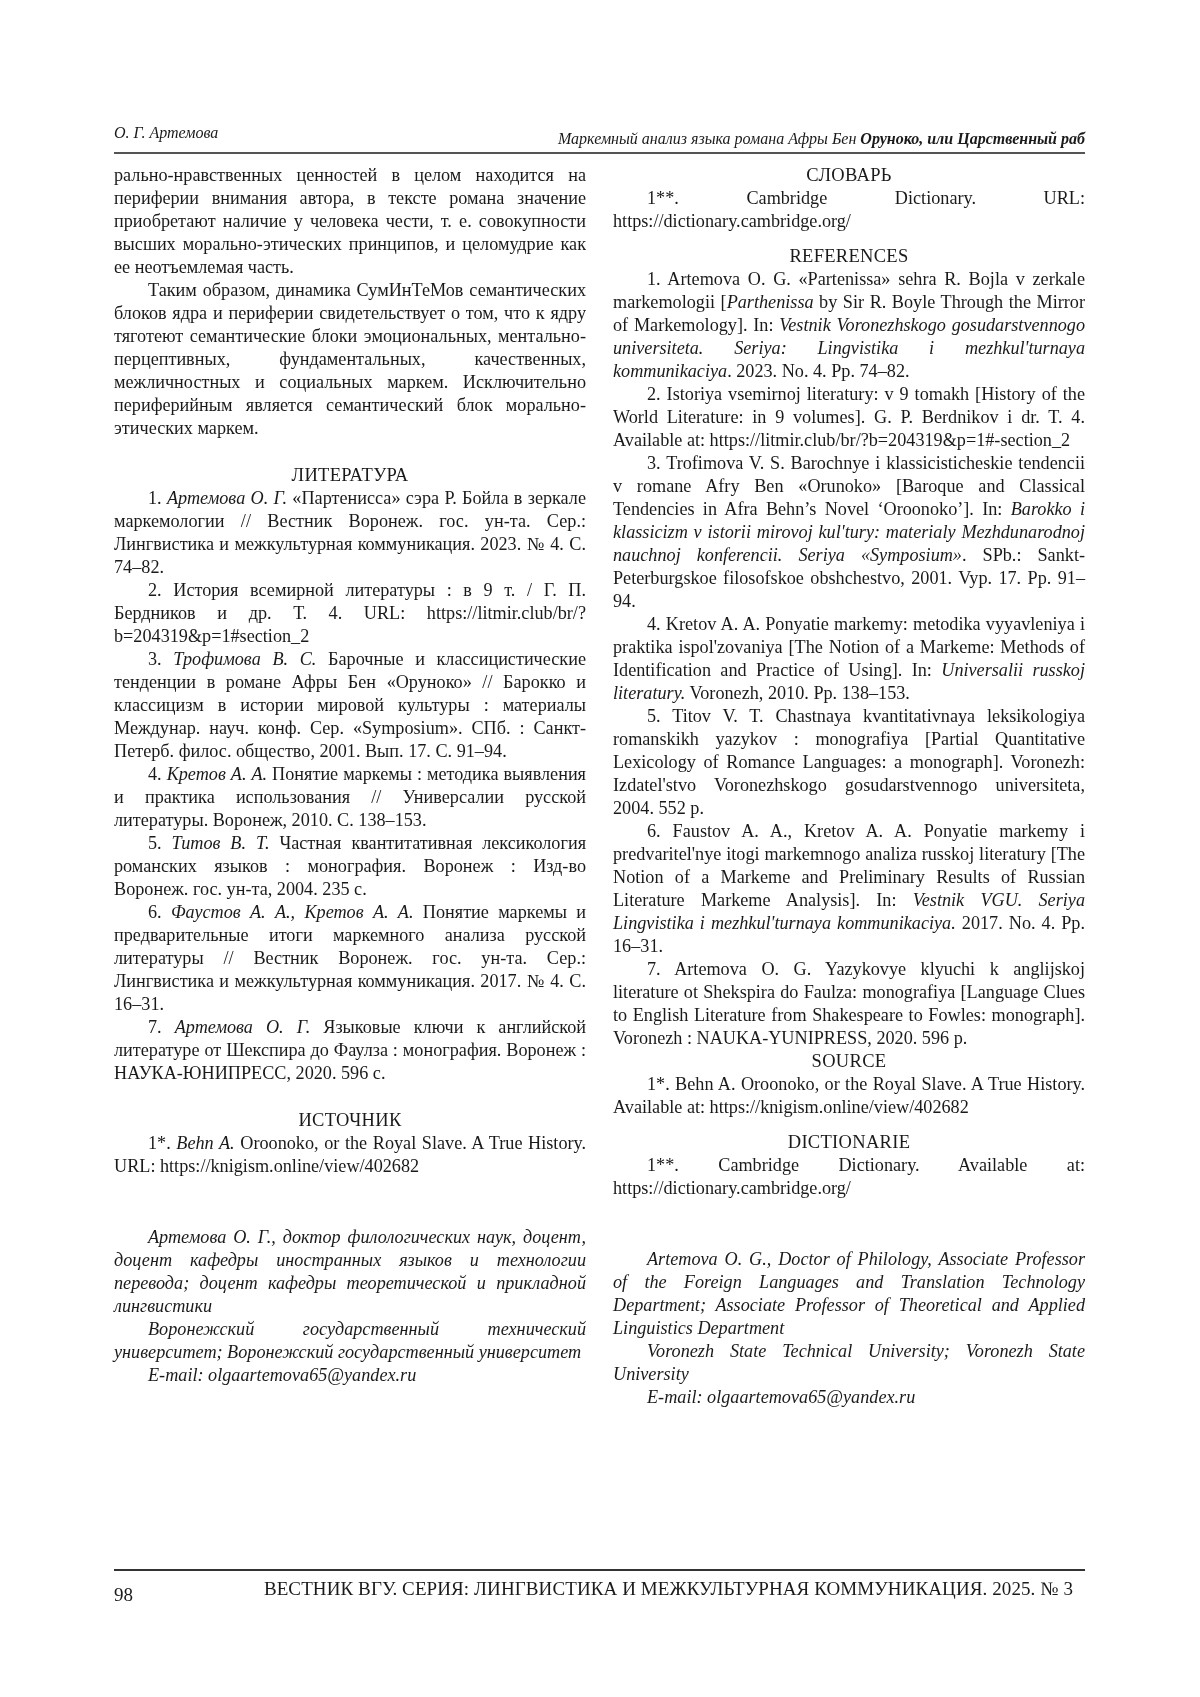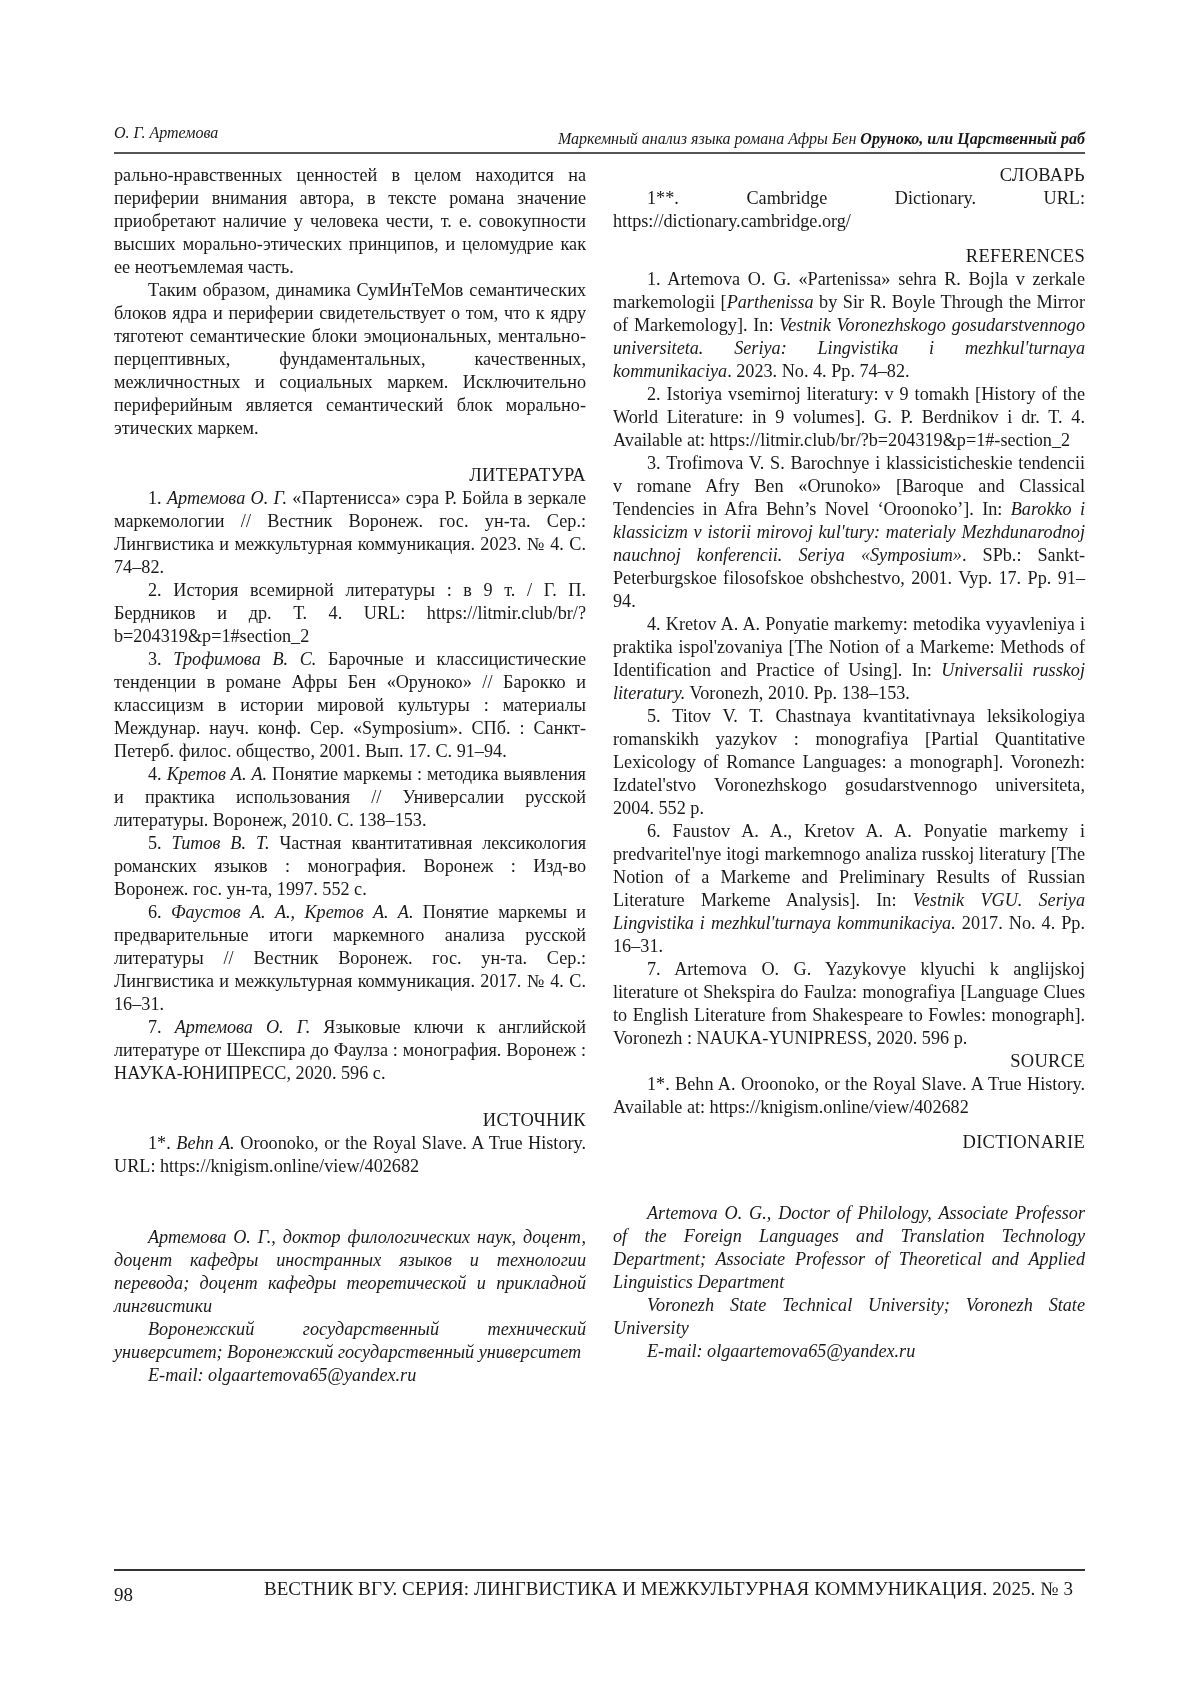--- a/index.html
+++ b/index.html
@@ -11,21 +11,21 @@
   .running-head .author { position: absolute; left: 0; top: 6px; }
   .running-head .title { position: absolute; right: 0; top: 12px; white-space: nowrap; }
   .running-head .title b { font-weight: bold; }
   .rule-top { position: absolute; top: 152px; left: 0; width: 971px; height: 2px; background: #555; }
   .col { position: absolute; top: 164px; width: 472px; font-size: 18.2px; line-height: 23px;
          text-align: justify; hyphens: manual; }
   .col-left { left: 0; }
   .col-right { left: 499px; }
   .col p { margin: 0; text-indent: 34px; }
   .col p.noindent { text-indent: 0; }
-  .heading { text-align: right; text-indent: 0 !important; font-size: 18.5px; letter-spacing: 0.3px; margin: 0; }
+  .heading { text-align: center; text-indent: 0 !important; font-size: 18.5px; letter-spacing: 0.3px; margin: 0; }
   .i { font-style: italic; }
   .affil { font-style: italic; }
   .rule-bottom { position: absolute; top: 1569px; left: 0; width: 971px; height: 2px; background: #333; }
   .footer { position: absolute; top: 1578px; left: 0; width: 971px; font-size: 19px; }
   .footer .pg { position: absolute; left: 0; top: 6px; }
   .footer .journal { position: absolute; right: 12px; top: 0; white-space: nowrap; letter-spacing: 0.1px; }
 </style>
 </head>
 <body>
 
@@ -39,21 +39,21 @@
   <div class="col col-left">
     <p class="noindent">рально-нравственных ценностей в целом находится на периферии внимания автора, в тексте романа значение приобретают наличие у человека чести, т. е. совокупности высших морально-этических принципов, и целомудрие как ее неотъемлемая часть.</p>
     <p>Таким образом, динамика СумИнТеМов семантических блоков ядра и периферии свидетельствует о том, что к ядру тяготеют семантические блоки эмоциональных, ментально-перцептивных, фундаментальных, качественных, межличностных и социальных маркем. Исключительно периферийным является семантический блок морально-этических маркем.</p>
     <div style="height:24px"></div>
     <p class="heading">ЛИТЕРАТУРА</p>
     <div id="lit-list">
         <p><span>1. </span><span class="i">Артемова О. Г.</span><span> «Партенисса» сэра Р. Бойла в зеркале маркемологии // Вестник Воронеж. гос. ун-та. Сер.: Лингвистика и межкультурная коммуникация. 2023. № 4. С. 74–82.</span></p>
         <p><span>2. </span><span class="i"></span><span>История всемирной литературы : в 9 т. / Г. П. Бердников и др. Т. 4. URL: https://litmir.club/br/?b=204319&amp;p=1#section_2</span></p>
         <p><span>3. </span><span class="i">Трофимова В. С.</span><span> Барочные и классицистические тенденции в романе Афры Бен «Оруноко» // Барокко и классицизм в истории мировой культуры : материалы Междунар. науч. конф. Сер. «Symposium». СПб. : Санкт-Петерб. филос. общество, 2001. Вып. 17. С. 91–94.</span></p>
         <p><span>4. </span><span class="i">Кретов А. А.</span><span> Понятие маркемы : методика выявления и практика использования // Универсалии русской литературы. Воронеж, 2010. С. 138–153.</span></p>
-        <p><span>5. </span><span class="i">Титов В. Т.</span><span> Частная квантитативная лексикология романских языков :  монография. Воронеж : Изд-во Воронеж. гос. ун-та, 1997. 552 с.</span></p>
+        <p><span>5. </span><span class="i">Титов В. Т.</span><span> Частная квантитативная лексикология романских языков :  монография. Воронеж : Изд-во Воронеж. гос. ун-та, 2004. 235 с.</span></p>
         <p><span>6. </span><span class="i">Фаустов А. А., Кретов А. А.</span><span>  Понятие маркемы и предварительные итоги маркемного анализа русской литературы // Вестник Воронеж. гос. ун-та. Сер.: Лингвистика и межкультурная коммуникация. 2017. № 4. С. 16–31.</span></p>
         <p><span>7. </span><span class="i">Артемова О. Г.</span><span> Языковые ключи к английской литературе от Шекспира до Фаулза : монография. Воронеж : НАУКА-ЮНИПРЕСС, 2020. 596 с.</span></p>
       </div>
     <div style="height:24px"></div>
     <p class="heading">ИСТОЧНИК</p>
     <p><span>1*. </span><span class="i">Behn A.</span><span> Oroonoko, or the Royal Slave. A True History. URL: https://knigism.online/view/402682</span></p>
     <div style="height:48px"></div>
     <p class="affil">Артемова О. Г., доктор филологических наук, доцент, доцент кафедры иностранных языков и технологии перевода; доцент кафедры теоретической и прикладной лингвистики</p>
     <p class="affil">Воронежский государственный технический университет; Воронежский государственный университет</p>
     <p class="affil">E-mail: olgaartemova65@yandex.ru</p>
@@ -70,20 +70,21 @@
         <p><span>3. </span><span>Trofimova V. S. Barochnye i klassicisticheskie tendencii v romane Afry Ben «Orunoko» [Baroque and Classical Tendencies in Afra Behn’s Novel ‘Oroonoko’]. In: </span><span class="i">Barokko i klassicizm v istorii mirovoj kul'tury: materialy Mezhdunarodnoj nauchnoj konferencii. Seriya «Symposium»</span><span>. SPb.: Sankt-Peterburgskoe filosofskoe obshchestvo, 2001. Vyp. 17. Pp. 91–94.</span></p>
         <p><span>4. </span><span>Kretov A. A. Ponyatie markemy: metodika vyyavleniya i praktika ispol'zovaniya [The Notion of a Markeme: Methods of Identification and Practice of Using]. In: </span><span class="i">Universalii russkoj literatury.</span><span> Voronezh, 2010. Pp. 138–153.</span></p>
         <p><span>5. </span><span>Titov V. T. Chastnaya kvantitativnaya leksikologiya romanskikh yazykov :  monografiya [Partial Quantitative Lexicology of Romance Languages: a monograph]. Voronezh:  Izdatel'stvo Voronezhskogo gosudarstvennogo universiteta, 2004. 552 p.</span></p>
         <p><span>6. </span><span>Faustov A. A., Kretov A. A. Ponyatie markemy i predvaritel'nye itogi markemnogo analiza russkoj literatury [The Notion of a Markeme and Preliminary Results of Russian Literature Markeme Analysis]. In: </span><span class="i">Vestnik VGU. Seriya Lingvistika i mezhkul'turnaya kommunikaciya.</span><span> 2017. No. 4. Pp. 16–31.</span></p>
         <p><span>7. </span><span>Artemova O. G. Yazykovye klyuchi k anglijskoj literature ot Shekspira do Faulza: monografiya [Language Clues to English Literature from Shakespeare to Fowles: monograph]. Voronezh : NAUKA-YUNIPRESS, 2020. 596 p.</span></p>
       </div>
     <p class="heading">SOURCE</p>
     <p>1*. Behn A. Oroonoko, or the Royal Slave. A True History. Available at: https://knigism.online/view/402682</p>
     <div style="height:12px"></div>
     <p class="heading">DICTIONARIE</p>
+    <p>1**. Cambridge Dictionary. Available at: https://dictionary.cambridge.org/</p>
     <div style="height:48px"></div>
     <p class="affil">Artemova O. G., Doctor of Philology, Associate Professor of the Foreign Languages and Translation Technology Department; Associate Professor of Theoretical and Applied Linguistics Department</p>
     <p class="affil">Voronezh State Technical University; Voronezh State University</p>
     <p class="affil">E-mail: olgaartemova65@yandex.ru</p>
   </div>
 
   <div class="rule-bottom"></div>
   <div class="footer">
     <span class="pg">98</span>
     <span class="journal">ВЕСТНИК ВГУ. СЕРИЯ: ЛИНГВИСТИКА И МЕЖКУЛЬТУРНАЯ КОММУНИКАЦИЯ. 2025. № 3</span>

